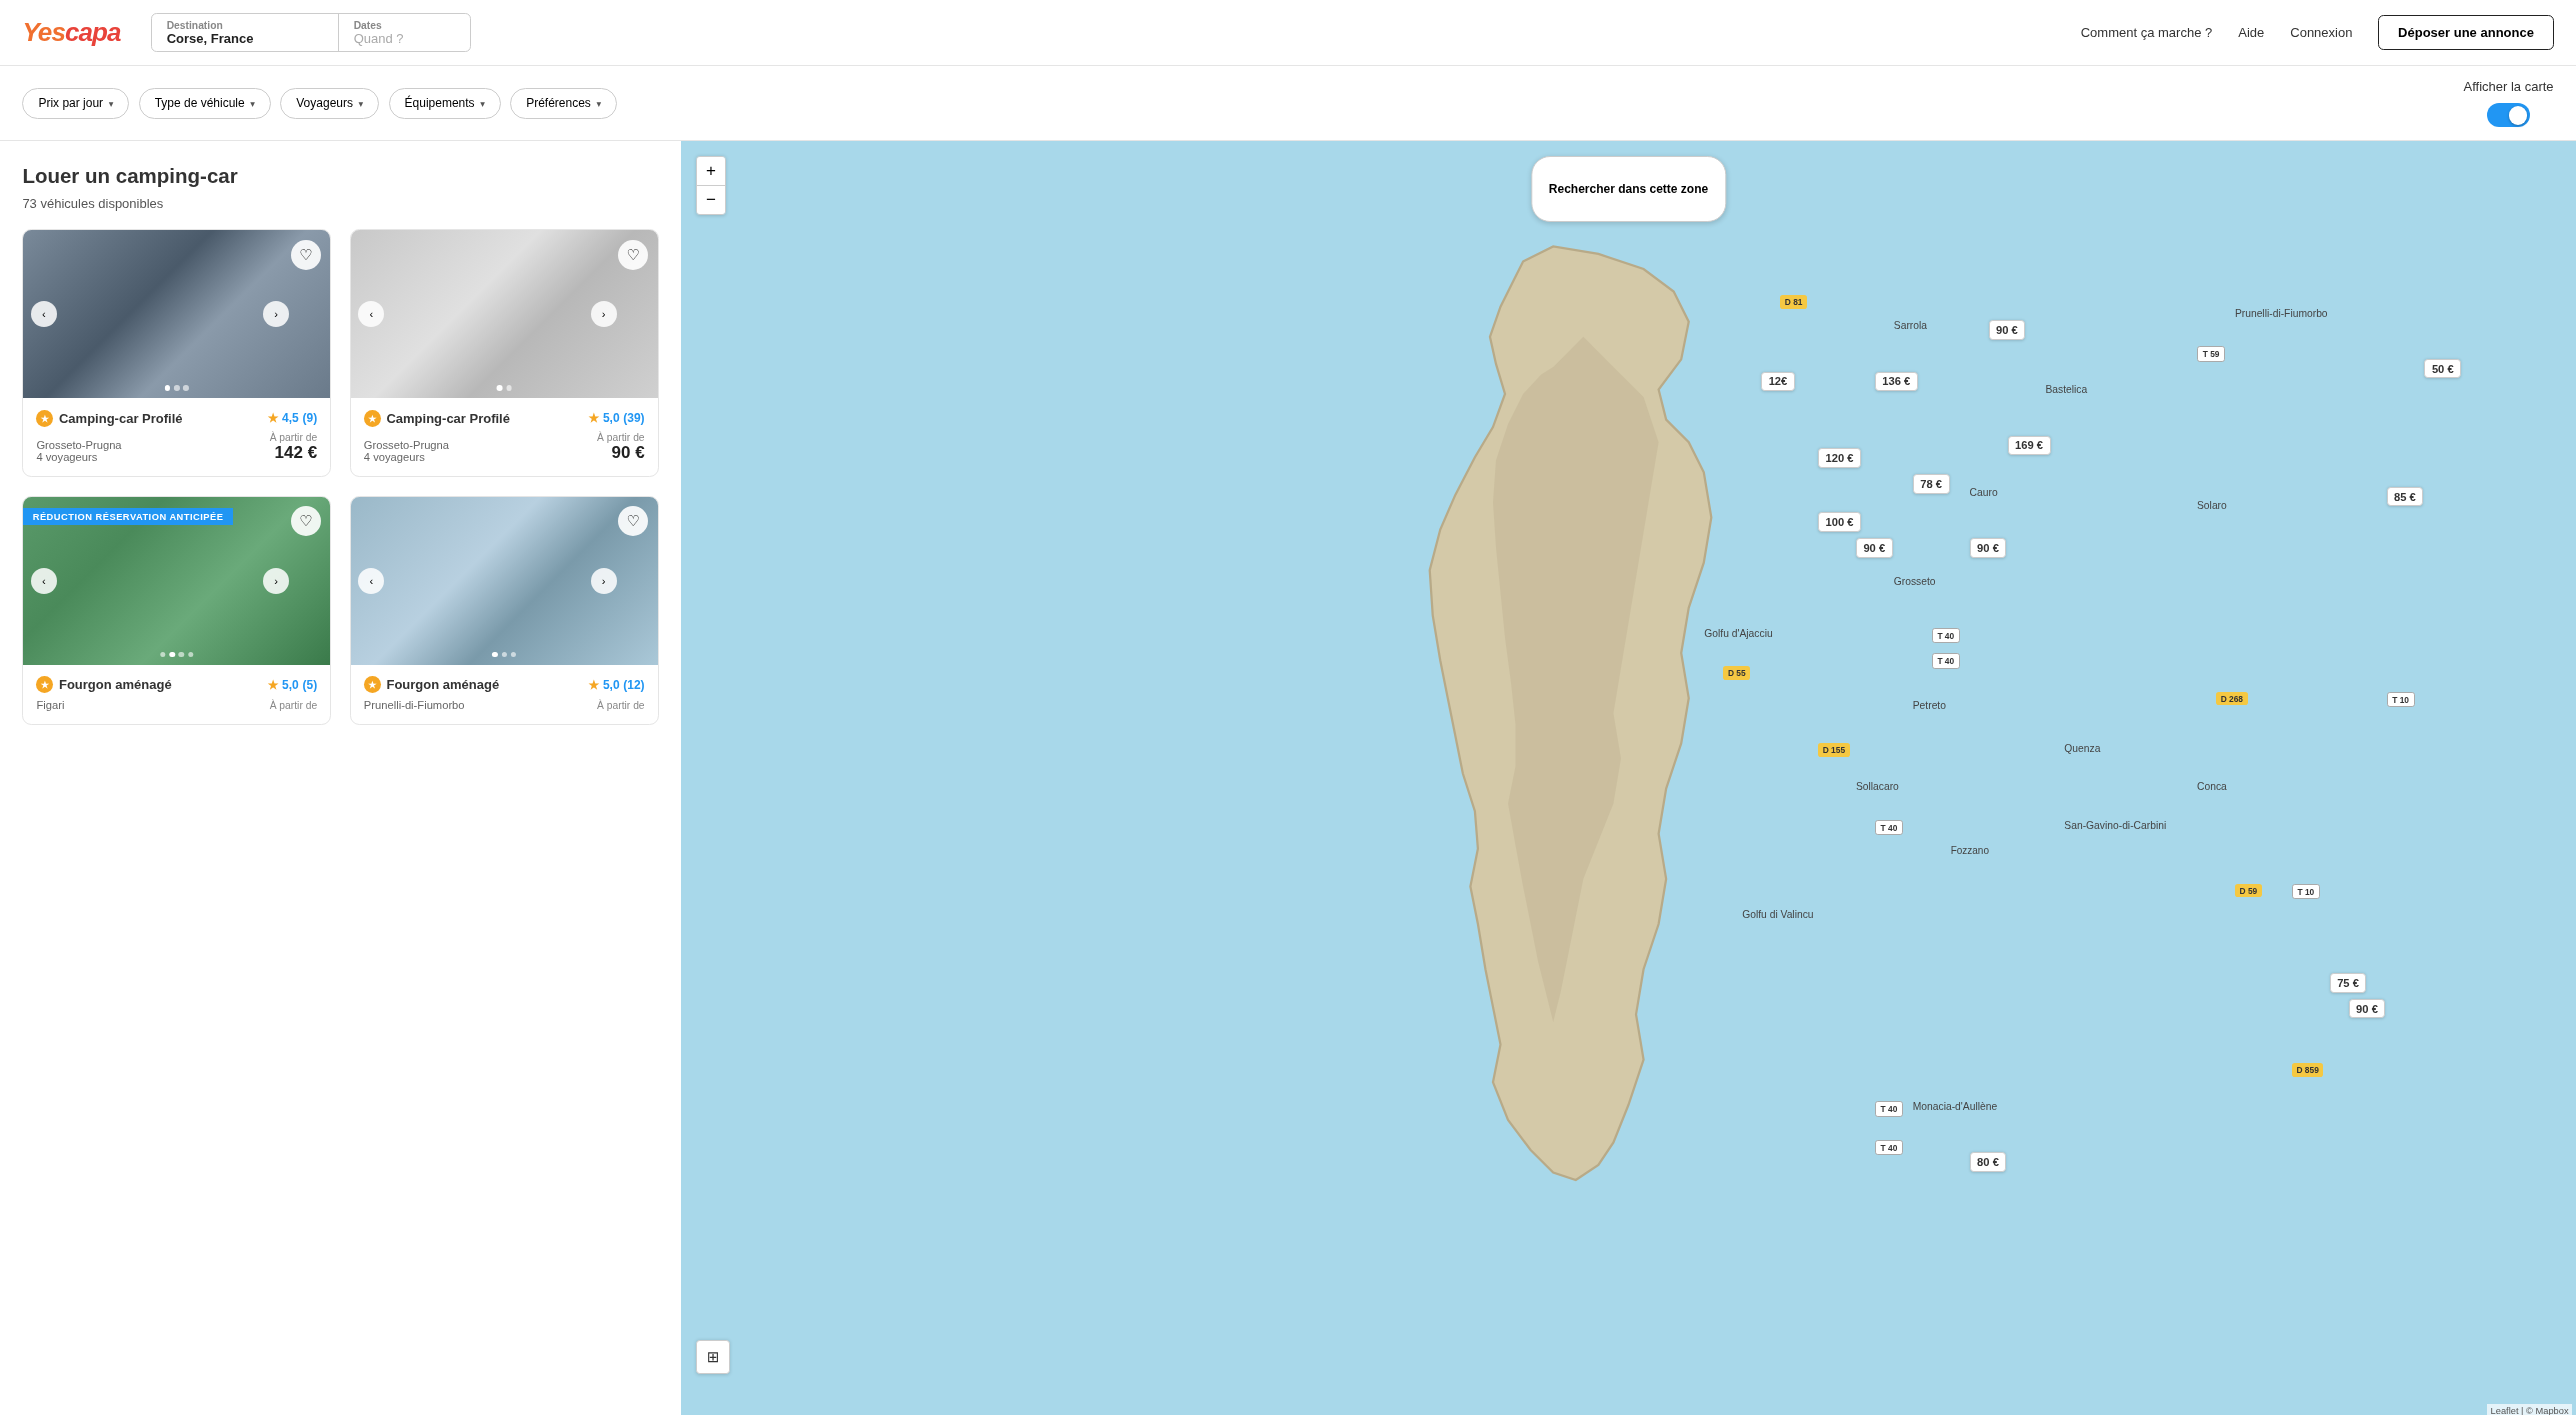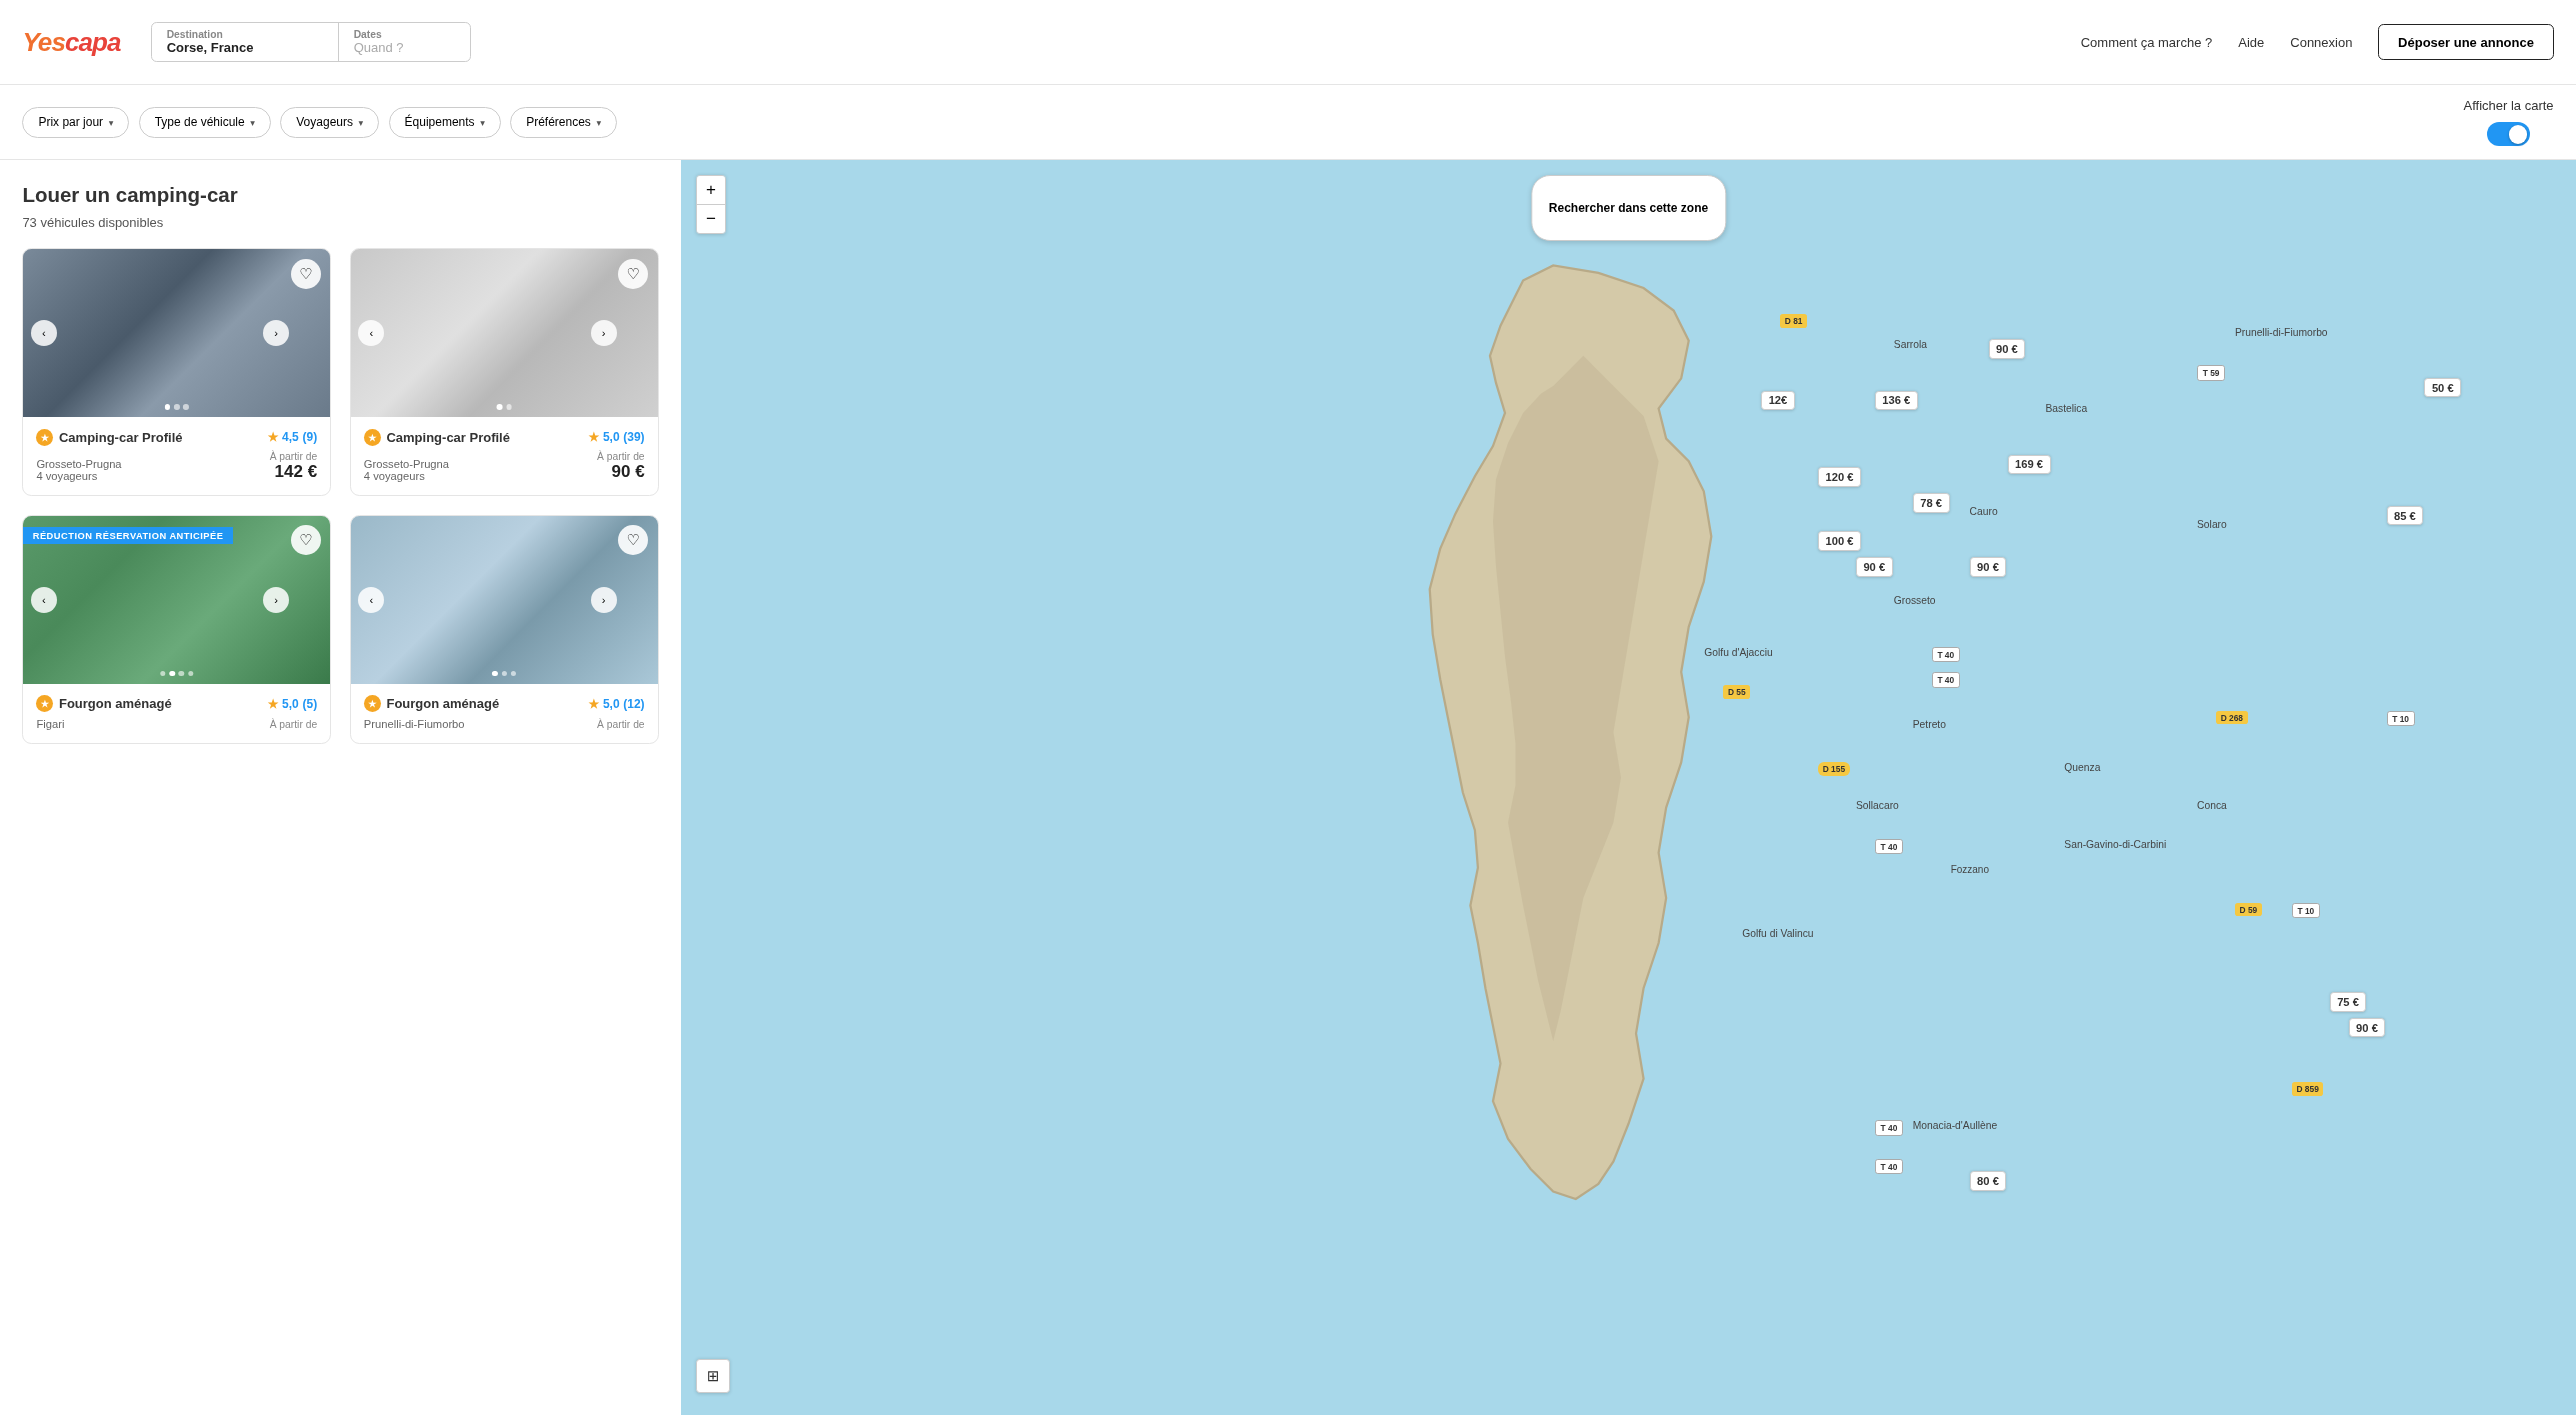--- a/index.html
+++ b/index.html
@@ -3,21 +3,21 @@
   <meta charset="utf-8">
   <style>
     * { box-sizing: border-box; margin: 0; padding: 0; }
     body { font-family: -apple-system, BlinkMacSystemFont, 'Segoe UI', sans-serif; background: #fff; color: #333; }
 
     
     .header {
       display: flex;
       align-items: center;
       padding: 0 22.4px;
-      height: 85px;
+      height: 66px;
       border-bottom: 0.9px solid #e5e5e5;
       gap: 15px;
     }
     .logo {
       font-size: 26px;
       font-weight: 800;
       color: #e8433a;
       font-style: italic;
       letter-spacing: -0.9px;
       margin-right: 15px;
@@ -642,21 +642,21 @@
           <div class="price-marker" style="top: 23%; left: 70%; pointer-events: auto;">169 €</div>
           <div class="price-marker" style="top: 29%; left: 60%; pointer-events: auto;">100 €</div>
           <div class="price-marker" style="top: 31%; left: 62%; pointer-events: auto;">90 €</div>
           <div class="price-marker" style="top: 31%; left: 68%; pointer-events: auto;">90 €</div>
           <div class="price-marker" style="top: 79%; left: 68%; pointer-events: auto;">80 €</div>
           <div class="price-marker" style="top: 65%; left: 87%; pointer-events: auto;">75 €</div>
           <div class="price-marker" style="top: 67%; left: 88%; pointer-events: auto;">90 €</div>
           <div class="road-badge road-d" style="top: 12%; left: 58%;">D 81</div>
           <div class="road-badge road-d" style="top: 41%; left: 55%;">D 55</div>
           <div class="road-badge road-d" style="top: 58%; left: 82%;">D 59</div>
-          <div class="road-badge road-d" style="top: 47%; left: 60%; border-radius: 6px;">D 155</div>
+          <div class="road-badge road-d" style="top: 47%; left: 60%;">D 155</div>
           <div class="road-badge road-d" style="top: 43%; left: 81%;">D 268</div>
           <div class="road-badge road-d" style="top: 72%; left: 85%;">D 859</div>
           <div class="road-badge road-t" style="top: 38%; left: 66%;">T 40</div>
           <div class="road-badge road-t" style="top: 40%; left: 66%;">T 40</div>
           <div class="road-badge road-t" style="top: 53%; left: 63%;">T 40</div>
           <div class="road-badge road-t" style="top: 75%; left: 63%;">T 40</div>
           <div class="road-badge road-t" style="top: 78%; left: 63%;">T 40</div>
           <div class="road-badge road-t" style="top: 43%; left: 90%;">T 10</div>
           <div class="road-badge road-t" style="top: 58%; left: 85%;">T 10</div>
           <div class="road-badge road-t" style="top: 16%; left: 80%;">T 59</div>

